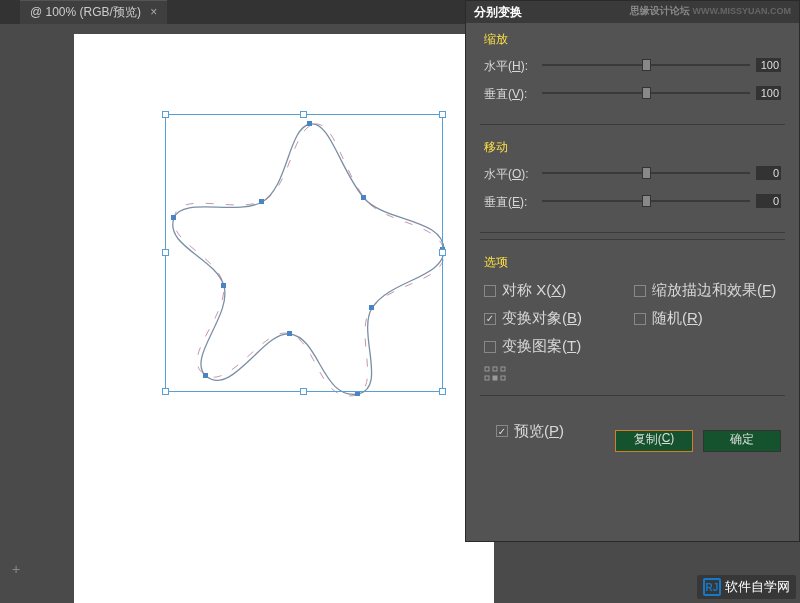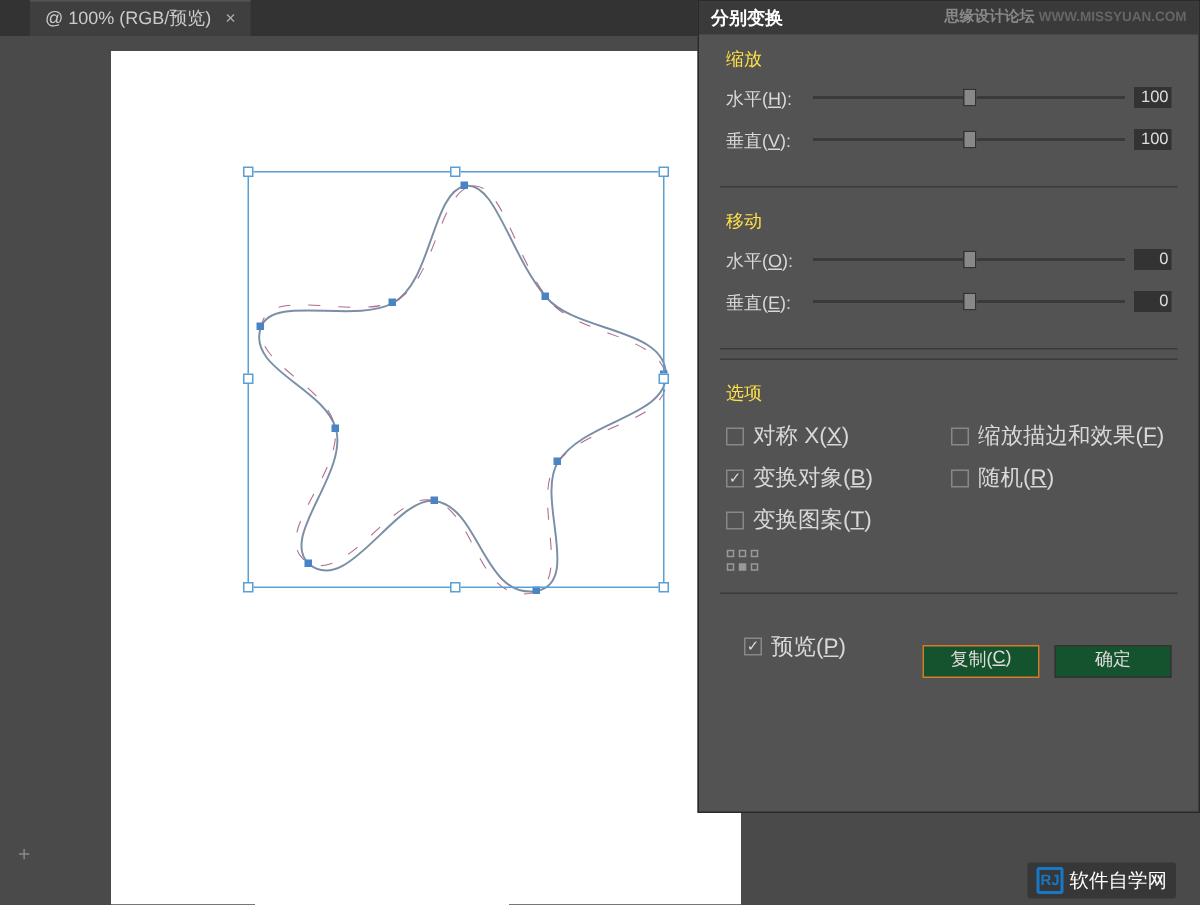--- a/index.html
+++ b/index.html
@@ -48,21 +48,21 @@
 .cb.checked::after { content: "✓"; }
 
 .pattern-icon { width: 22px; height: 16px; display: inline-block; margin-top: 10px; }
 .pattern-icon svg { stroke: #888; }
 
 .button-row { display: flex; align-items: center; gap: 10px; padding: 8px 18px 12px 30px; }
 .preview-cb { display: flex; align-items: center; gap: 6px; margin-right: auto; }
 .btn { width: 78px; height: 22px; background: #14532d; border: 1px solid #333; color: #ddd; font-size: 12px; display: flex; align-items: flex-start; justify-content: center; cursor: pointer; margin-top: 20px; }
 .btn.primary { border: 1px solid #d87a2a; }
 
-.corner-watermark { position: absolute; right: 16px; bottom: 4px; display: flex; align-items: center; gap: 4px; background: rgba(0,0,0,0.25); padding: 3px 6px; border-radius: 2px; }
+.corner-watermark { position: absolute; right: 4px; bottom: 4px; display: flex; align-items: center; gap: 4px; background: rgba(0,0,0,0.25); padding: 3px 6px; border-radius: 2px; }
 .corner-watermark .logo-box { width: 18px; height: 18px; border: 2px solid #1678c8; border-radius: 2px; display: flex; align-items: center; justify-content: center; color: #1678c8; font-size: 10px; font-weight: bold; }
 .corner-watermark .logo-text { color: #fff; font-size: 13px; font-weight: normal; }
 .rulers-cross { position: absolute; left: 12px; bottom: 26px; color: #888; font-size: 14px; }
 </style>
 </head>
 <body>
 
 <div class="tab-bar">
   <div class="tab">
     <span>@ 100% (RGB/预览)</span>

